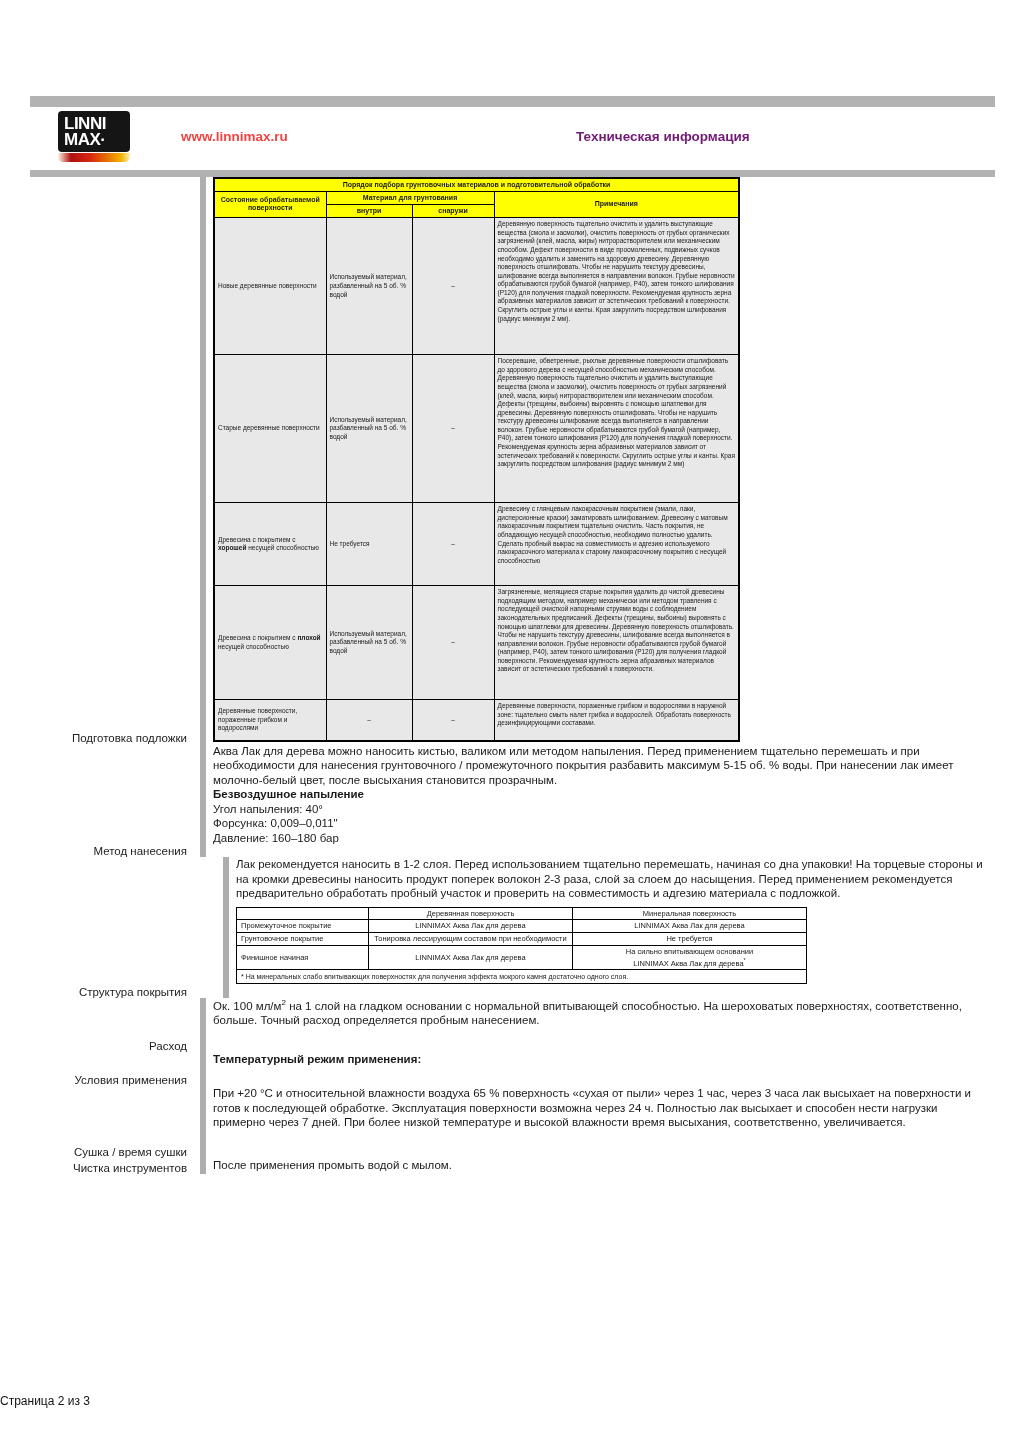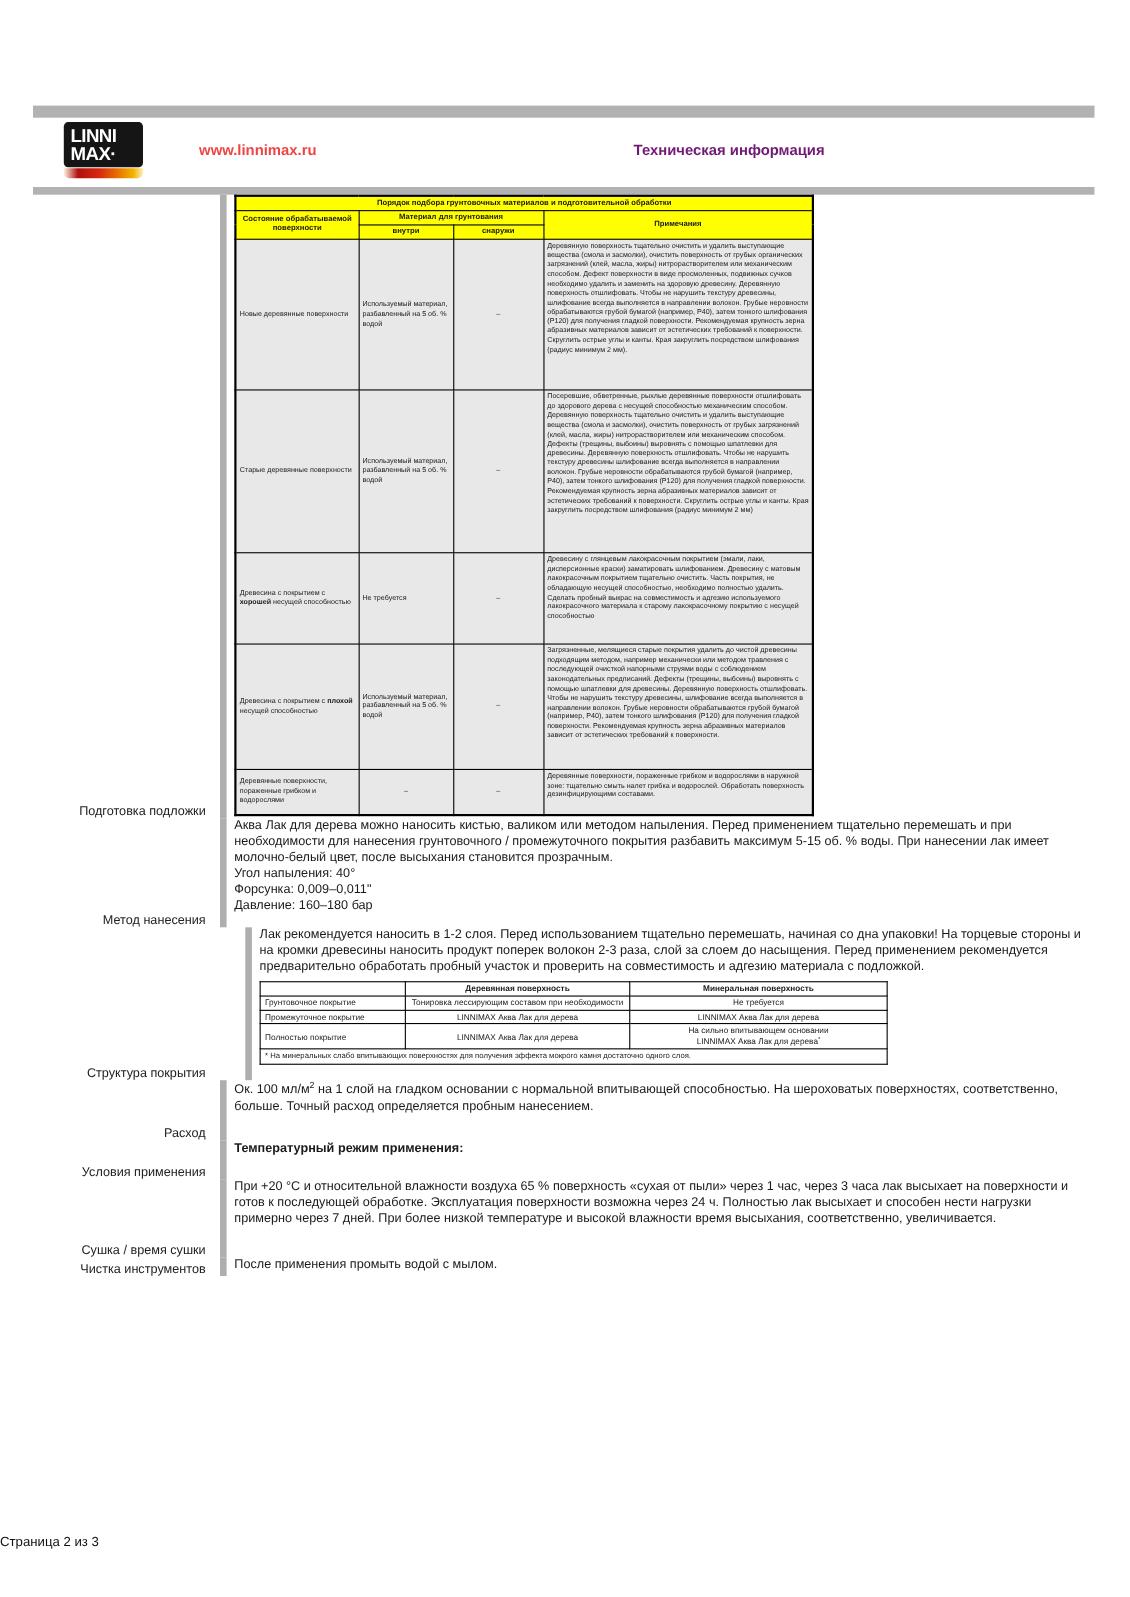--- a/index.html
+++ b/index.html
@@ -38,21 +38,21 @@
   .prep-table .title-row td { background:#ffff00; font-weight:bold; text-align:center; font-size:7px; height:13px; padding:1px; }
   .prep-table th { background:#ffff00; font-weight:bold; text-align:center; font-size:7px; line-height:1.2; }
   .prep-table td { background:#e8e8e8; vertical-align:middle; line-height:1.32; }
   .prep-table td.notes { vertical-align:top; }
   .prep-table td.dash { text-align:center; }
   .h137 { height:137px; } .h148 { height:148px; } .h83 { height:83px; } .h114 { height:114px; } .h41 { height:41px; }
 
   
   .struct-table { border-collapse:collapse; width:570px; table-layout:fixed; margin-top:6px; }
   .struct-table td, .struct-table th { border:1px solid #000; font-size:7.5px; padding:1px 4px; background:#fff; line-height:1.3; }
-  .struct-table th { font-weight:bold; text-align:center; }
+  .struct-table th { font-weight:normal; text-align:center; }
   .struct-table td { text-align:center; }
   .struct-table td.first { text-align:left; }
   .struct-table td.foot { text-align:left; font-size:7px; padding:2px 4px; }
   sup { font-size:70%; }
 
   .footer { position:absolute; left:0; bottom:44px; width:100%; text-align:left; font-size:12px; color:#111; }
 </style>
 </head>
 <body>
 
@@ -129,20 +129,21 @@
           </tr>
         </tbody>
           </table>
       </div>
     </div>
 
     <div class="section">
       <div class="s-label">Метод нанесения</div>
       <div class="s-content pb12">
         <div class="para">Аква Лак для дерева можно наносить кистью, валиком или методом напыления. Перед применением тщательно перемешать и при необходимости для нанесения грунтовочного / промежуточного покрытия разбавить максимум 5-15 об. % воды. При нанесении лак имеет молочно-белый цвет, после высыхания становится прозрачным.</div>
+        <div class="para bold-line">Безвоздушное напыление</div>
         <div class="para">Угол напыления: 40°</div>
         <div class="para">Форсунка: 0,009–0,011"</div>
         <div class="para">Давление: 160–180 бар</div>
       </div>
     </div>
 
     <div class="section">
       <div class="s-label">Структура покрытия</div>
       <div class="s-content pb14">
         <div class="para">Лак рекомендуется наносить в 1-2 слоя. Перед использованием тщательно перемешать, начиная со дна упаковки! На торцевые стороны и на кромки древесины наносить продукт поперек волокон 2-3 раза, слой за слоем до насыщения. Перед применением рекомендуется предварительно обработать пробный участок и проверить на совместимость и адгезию материала с подложкой.</div>
@@ -152,31 +153,31 @@
               <col style="width:204px">
               <col style="width:234px">
             </colgroup>
           <tbody>
               <tr>
             <th></th>
             <th>Деревянная поверхность</th>
             <th>Минеральная поверхность</th>
           </tr>
           <tr>
+            <td class="first">Промежуточное покрытие</td>
+            <td>LINNIMAX Аква Лак для дерева</td>
+            <td>LINNIMAX Аква Лак для дерева</td>
+          </tr>
+          <tr>
             <td class="first">Грунтовочное покрытие</td>
             <td>Тонировка лессирующим составом при необходимости</td>
             <td>Не требуется</td>
           </tr>
           <tr>
-            <td class="first">Промежуточное покрытие</td>
-            <td>LINNIMAX Аква Лак для дерева</td>
-            <td>LINNIMAX Аква Лак для дерева</td>
-          </tr>
-          <tr>
-            <td class="first">Полностью покрытие</td>
+            <td class="first">Финишное начиная</td>
             <td>LINNIMAX Аква Лак для дерева</td>
             <td>
               <div>На сильно впитывающем основании</div>
               <div><span>LINNIMAX Аква Лак для дерева</span><sup>*</sup></div>
             </td>
           </tr>
           <tr>
             <td class="foot" colspan="3">* На минеральных слабо впитывающих поверхностях для получения эффекта мокрого камня достаточно одного слоя.</td>
           </tr>
         </tbody>

